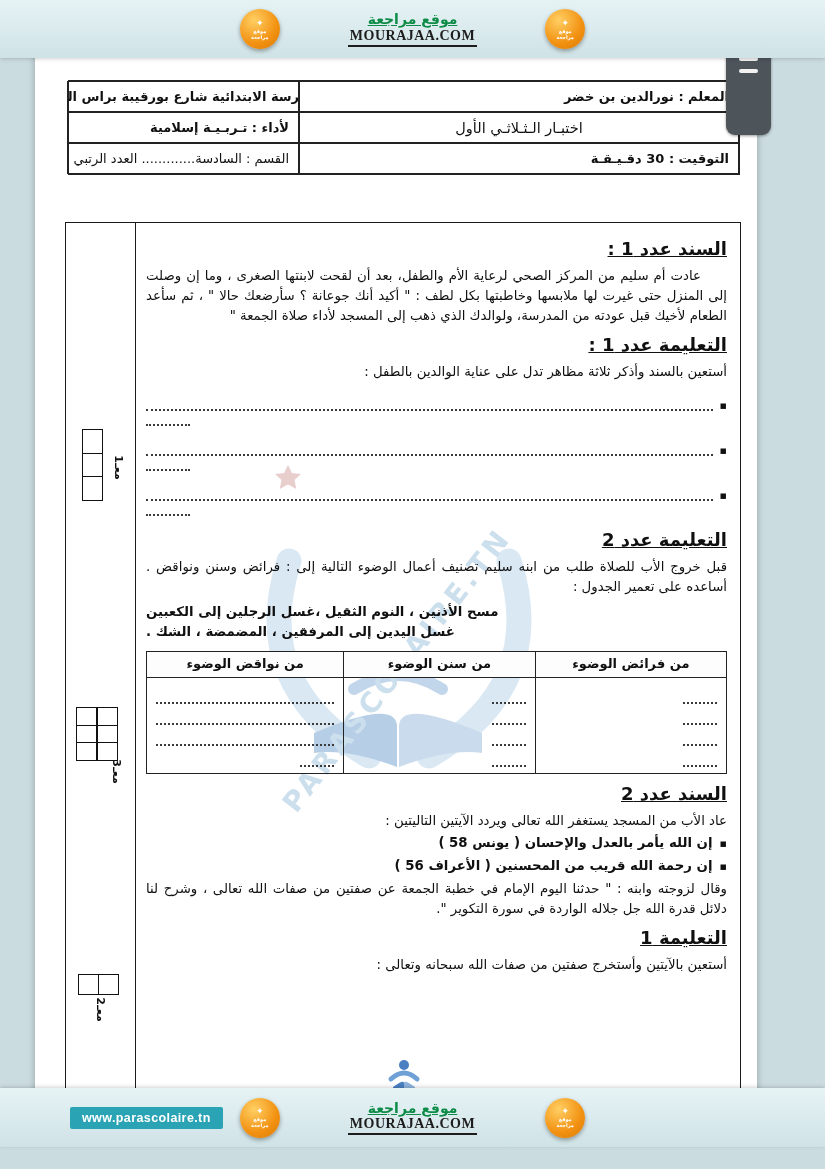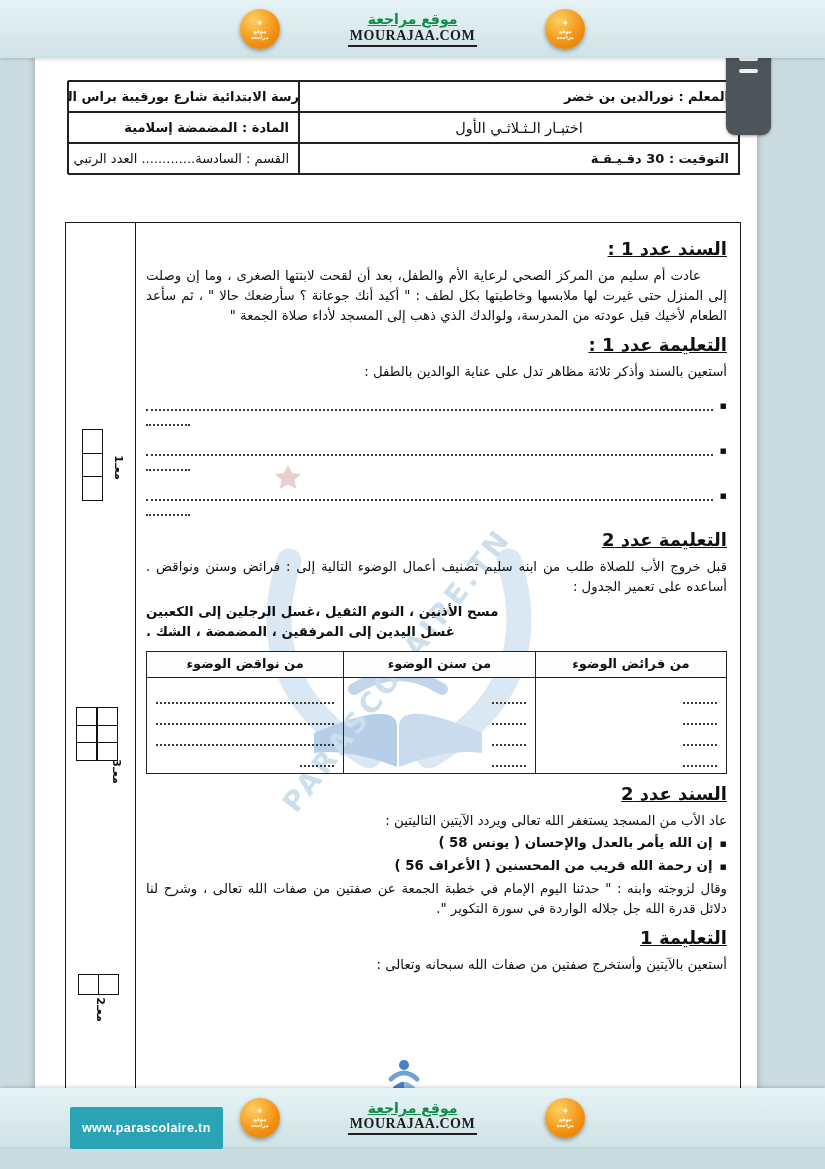--- a/index.html
+++ b/index.html
@@ -18,21 +18,21 @@
   .brand-ar{ color:#0e8c47; font-weight:bold; font-size:14px; text-decoration:underline; }
   .brand-url{ font-family:"Liberation Serif", serif; font-weight:bold; font-size:14px;
               color:#1d1d1d; border-bottom:2.5px solid #1d1d1d; letter-spacing:.5px; padding:0 2px 1px; }
   .logo-circle{ width:40px; height:40px; border-radius:50%;
                 background:radial-gradient(circle at 35% 28%, #ffcf63, #f29111 60%, #d97a06);
                 box-shadow:0 2px 4px rgba(0,0,0,.35);
                 display:flex; align-items:center; justify-content:center; flex-direction:column; }
   .logo-circle .tiny{ color:#fff; font-size:5px; font-weight:bold; text-align:center; width:30px; }
   .logo-circle .spark{ color:#fff; font-size:9px; line-height:1; }
   .url-badge{ position:absolute; left:70px; top:19px; background:#2aa4b5; color:#fff;
-              font-size:12.5px; font-weight:bold; padding:14px 12px; letter-spacing:.4px;
+              font-size:12.5px; font-weight:bold; padding:4px 12px; letter-spacing:.4px;
               border-radius:2px; font-family:"Liberation Sans", sans-serif; }
 
   
   .page{ position:absolute; left:35px; top:27px; width:722px; height:1082px;
          background:#ffffff; z-index:1; box-shadow:0 0 7px rgba(0,0,0,.28); }
   .corner-tab{ position:absolute; left:691px; top:2px; width:45px; height:106px;
                background:#4d555b; border-radius:9px; z-index:7; box-shadow:0 1px 3px rgba(0,0,0,.4); }
   .corner-tab .bar{ position:absolute; left:13px; width:19px; height:3.5px; background:#f2f2f2; border-radius:2px; }
   .corner-tab .bar.b1{ top:28px; } .corner-tab .bar.b2{ top:40px; }
 
@@ -95,21 +95,21 @@
 
     <div class="corner-tab">
       <span class="bar b1"></span>
       <span class="bar b2"></span>
     </div>
 
     <div class="hdr">
       <div class="cell c-left">المعلم : نورالدين بن خضر</div>
       <div class="cell c-center">المدرسة الابتدائية شارع بورقيبة  براس الجبل</div>
       <div class="cell c-title">اختبـار  الـثـلاثـي الأول</div>
-      <div class="cell c-left">المادة :  المضمضة إسلامية</div>
+      <div class="cell c-left">لأداء :  تـربـيـة إسلامية</div>
       <div class="cell c-left">التوقيت : 30 دقـيـقـة</div>
       <div class="cell">القسم :  السادسة.............  العدد الرتبي : ..........</div>
     </div>
 
     <div class="frame">
 
       <div class="rail">
         <div class="sb-col" style="left:16px; top:208px;">
           <div class="score-box"></div>
           <div class="score-box"></div>

